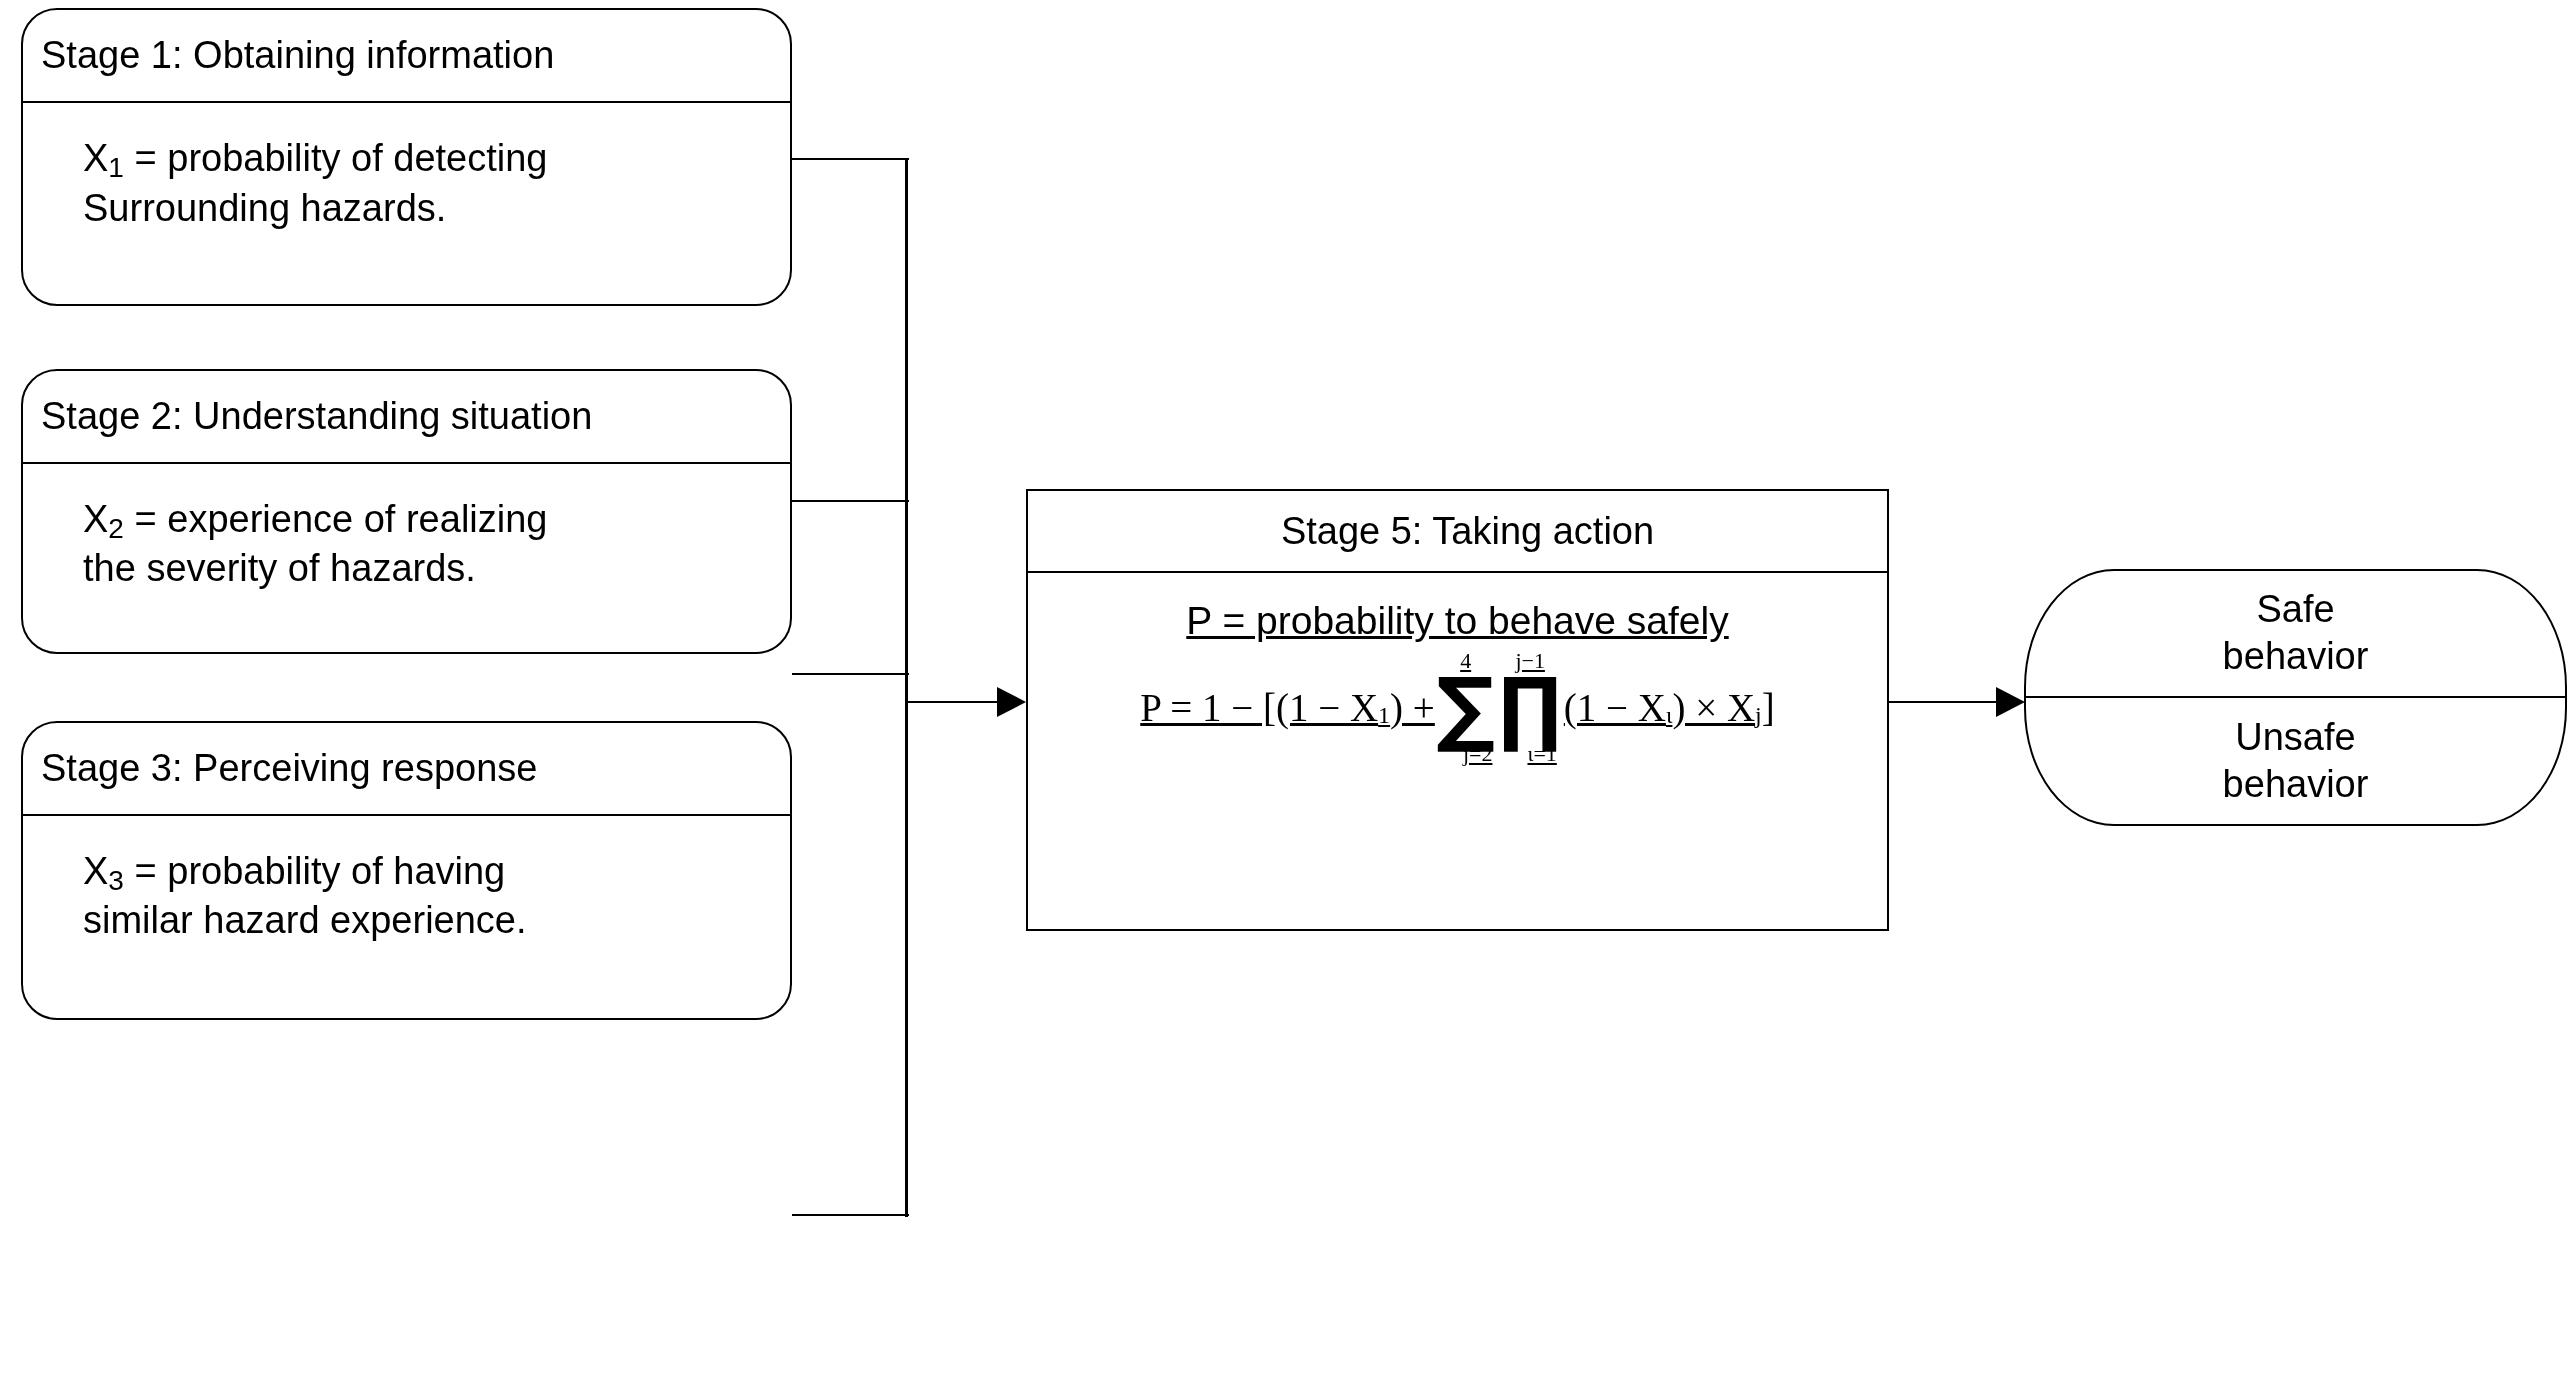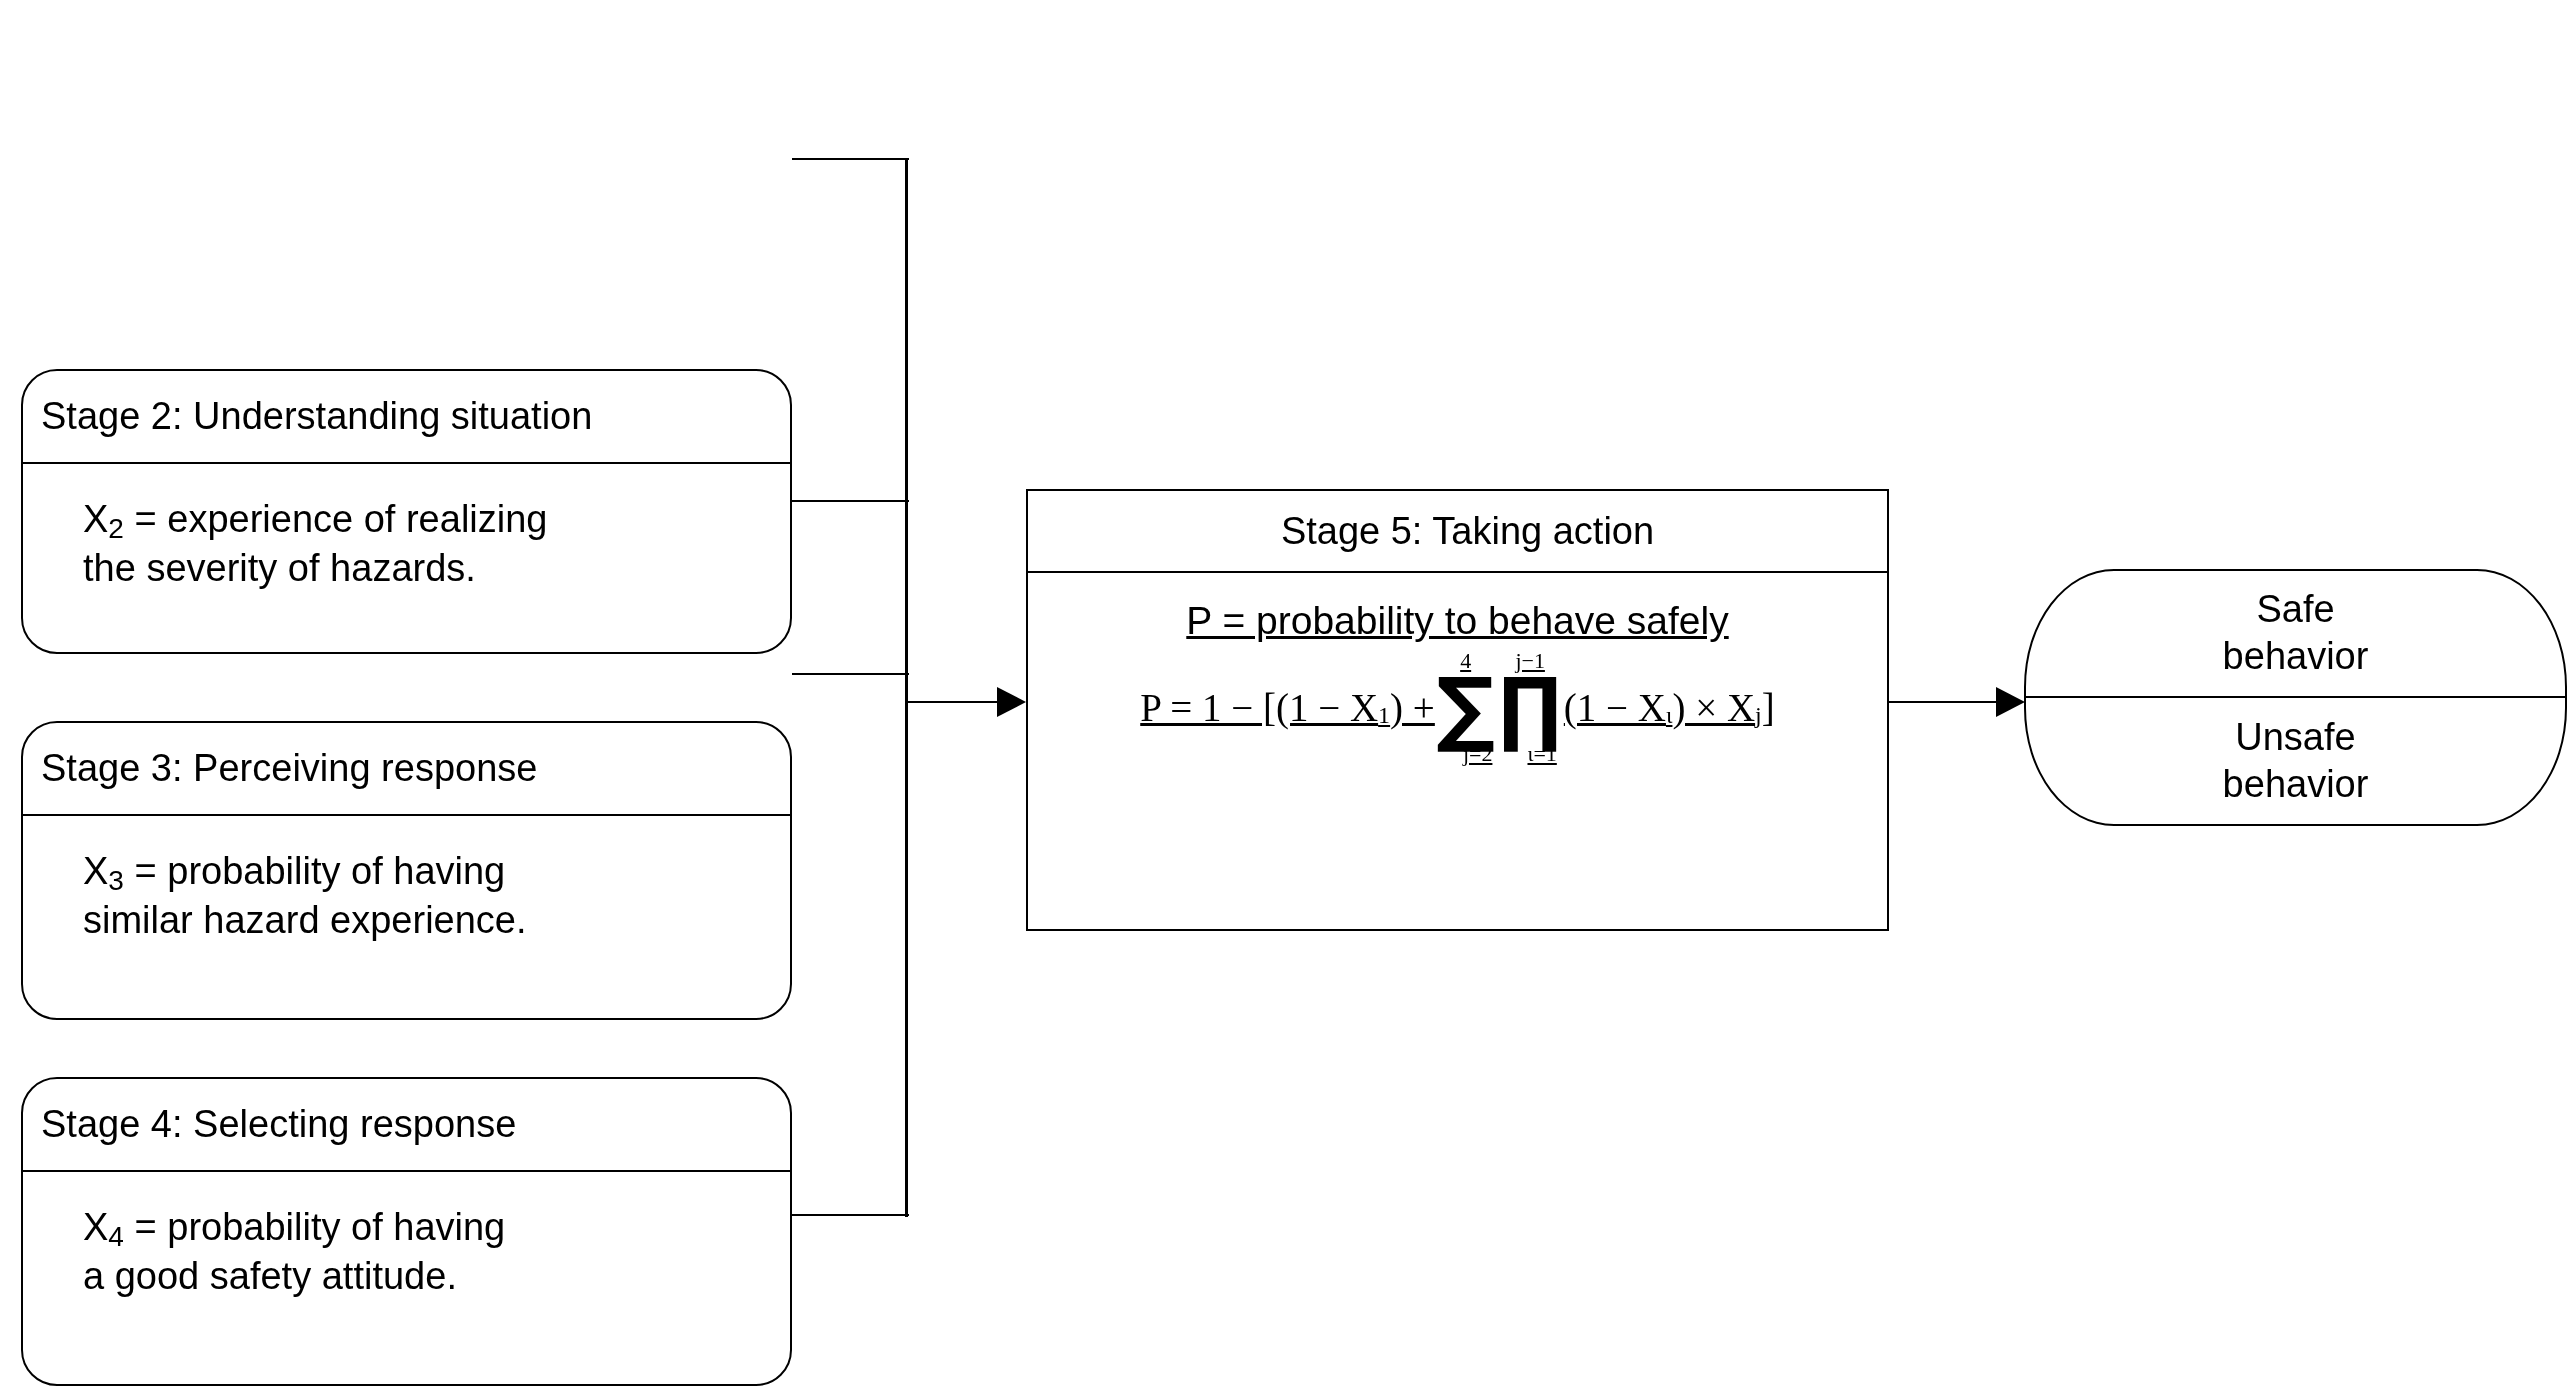--- a/index.html
+++ b/index.html
@@ -158,20 +158,32 @@
     border-top: 15.3px solid transparent;
     border-bottom: 15.3px solid transparent;
     border-left: 29px solid #000000;
   }
 </style>
 </head>
 <body>
 
 <div id="canvas">
 
+  <div class="stage-card" style="left:21px; top:8.4px; width:771px; height:298px;">
+    <div class="stage-header">
+      <span>Stage 1: Obtaining information</span>
+    </div>
+    <div class="stage-body">
+      <div>
+        <span>X</span><span class="sub">1</span>
+        <span>= probability of detecting</span>
+      </div>
+      <div>Surrounding hazards.</div>
+    </div>
+  </div>
 
   <div class="stage-card" style="left:21px; top:369px; width:771px; height:285px;">
     <div class="stage-header">
       <span>Stage 2: Understanding situation</span>
     </div>
     <div class="stage-body">
       <div>
         <span>X</span><span class="sub">2</span>
         <span>= experience of realizing</span>
       </div>
@@ -185,32 +197,20 @@
     </div>
     <div class="stage-body">
       <div>
         <span>X</span><span class="sub">3</span>
         <span>= probability of having</span>
       </div>
       <div>similar hazard experience.</div>
     </div>
   </div>
 
-  <div class="stage-card" style="left:21px; top:1077px; width:771px; height:309px;">
-    <div class="stage-header">
-      <span>Stage 4: Selecting response</span>
-    </div>
-    <div class="stage-body">
-      <div>
-        <span>X</span><span class="sub">4</span>
-        <span>= probability of having</span>
-      </div>
-      <div>a good safety attitude.</div>
-    </div>
-  </div>
 
   <div class="hline" style="left:792px; top:158px; width:117px;"></div>
   <div class="hline" style="left:792px; top:500px; width:117px;"></div>
   <div class="hline" style="left:792px; top:673px; width:117px;"></div>
   <div class="hline" style="left:792px; top:1214px; width:117px;"></div>
   <div class="vline" style="left:905px; top:158px; height:1059px;"></div>
 
   <div class="hline" style="left:907px; top:701px; width:92px;"></div>
   <div class="arrow-head" style="left:997px; top:687px;"></div>
 

